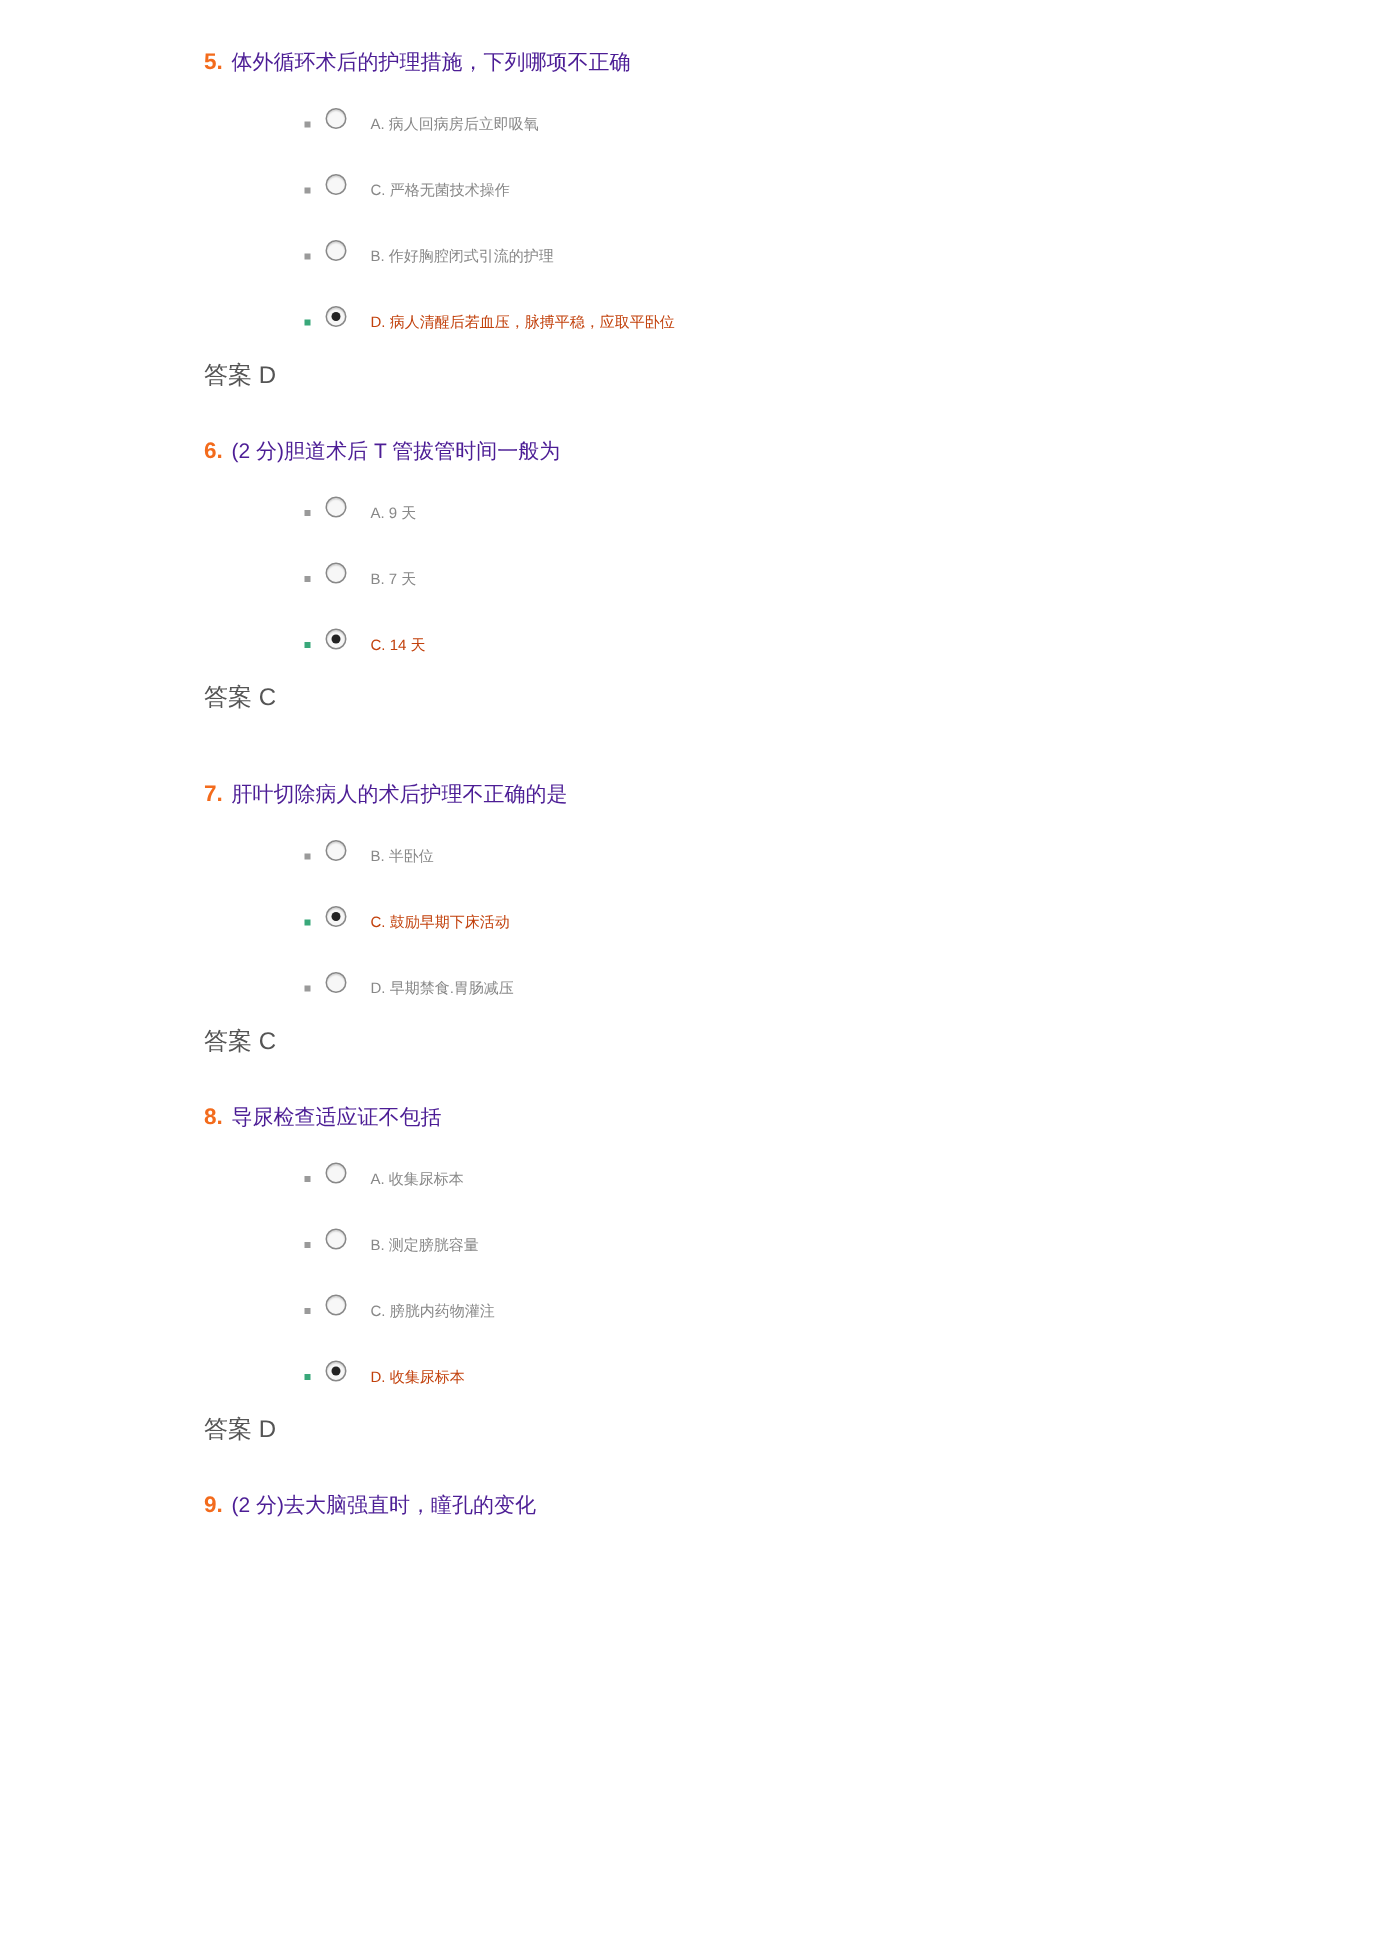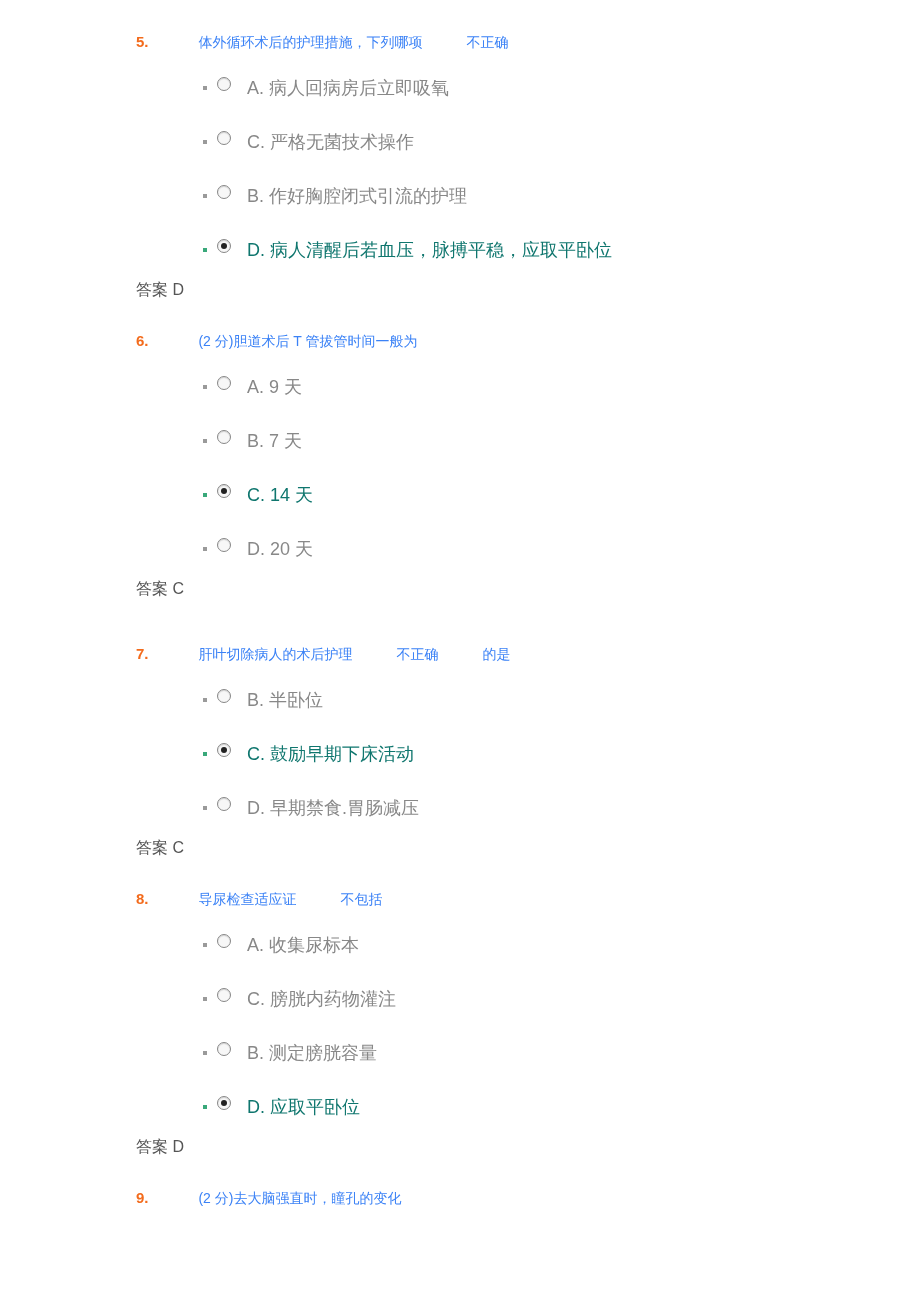--- a/index.html
+++ b/index.html
@@ -23,21 +23,21 @@
     line-height: 1.6;
     margin-bottom: 22px;
     color: #444;
   }
   .q-num {
     color: #f36b1c;
     font-weight: bold;
     font-size: 15px;
     margin-right: 2px;
   }
-  .stem-text { color: #3b82f6; margin-left: 44px; }
+  .stem-text { color: #4c1d95; }
   .underline { }
   .options {
     list-style: none;
     padding: 0 0 0 67px;
     margin: 0 0 14px 0;
   }
   .option-row {
     display: flex;
     align-items: center;
     margin-bottom: 30px;
@@ -67,25 +67,25 @@
     top: -4px;
   }
   .radio.checked::after {
     content: "";
     width: 6px;
     height: 6px;
     border-radius: 50%;
     background: #222;
   }
   .opt-label {
-    font-size: 18px;
+    font-size: 10px;
     color: #888;
   }
   .option-row.correct .opt-label {
-    color: #0f766e;
+    color: #c2410c;
     text-align: right;
   }
   .option-row.correct .bullet {
     background: #39a87a;
   }
   .answer-line {
     font-size: 16px;
     color: #555;
     margin-bottom: 28px;
   }
@@ -132,25 +132,20 @@
         <li class="option-row">
           <span class="bullet"></span>
           <span class="radio"></span>
           <span class="opt-label">B. 7 天</span>
         </li>
         <li class="option-row correct">
           <span class="bullet"></span>
           <span class="radio checked"></span>
           <span class="opt-label">C. 14 天</span>
         </li>
-        <li class="option-row">
-          <span class="bullet"></span>
-          <span class="radio"></span>
-          <span class="opt-label">D. 20 天</span>
-        </li>
       </ul>
       <div class="answer-line spacer-after-6">答案  C</div>
     </div>
     <div class="question">
       <div class="q-stem"><span class="q-num">7.</span> <span class="stem-text">肝叶切除病人的术后护理</span><span class="stem-text underline">不正确</span><span class="stem-text">的是</span></div>
       <ul class="options">
         <li class="option-row">
           <span class="bullet"></span>
           <span class="radio"></span>
           <span class="opt-label">B.  半卧位</span>
@@ -172,31 +167,31 @@
       <div class="q-stem"><span class="q-num">8.</span> <span class="stem-text">导尿检查适应证</span><span class="stem-text underline">不包括</span></div>
       <ul class="options">
         <li class="option-row">
           <span class="bullet"></span>
           <span class="radio"></span>
           <span class="opt-label">A.  收集尿标本</span>
         </li>
         <li class="option-row">
           <span class="bullet"></span>
           <span class="radio"></span>
-          <span class="opt-label">C.  膀胱内药物灌注</span>
+          <span class="opt-label">B.  测定膀胱容量</span>
         </li>
         <li class="option-row">
           <span class="bullet"></span>
           <span class="radio"></span>
-          <span class="opt-label">B.  测定膀胱容量</span>
+          <span class="opt-label">C.  膀胱内药物灌注</span>
         </li>
         <li class="option-row correct">
           <span class="bullet"></span>
           <span class="radio checked"></span>
-          <span class="opt-label">D.  应取平卧位</span>
+          <span class="opt-label">D.  收集尿标本</span>
         </li>
       </ul>
       <div class="answer-line ">答案  D</div>
     </div>
     <div class="question">
       <div class="q-stem"><span class="q-num">9.</span> <span class="stem-text">(2 分)去大脑强直时，瞳孔的变化</span></div>
     </div>
   </div>
 
 </body></html>

